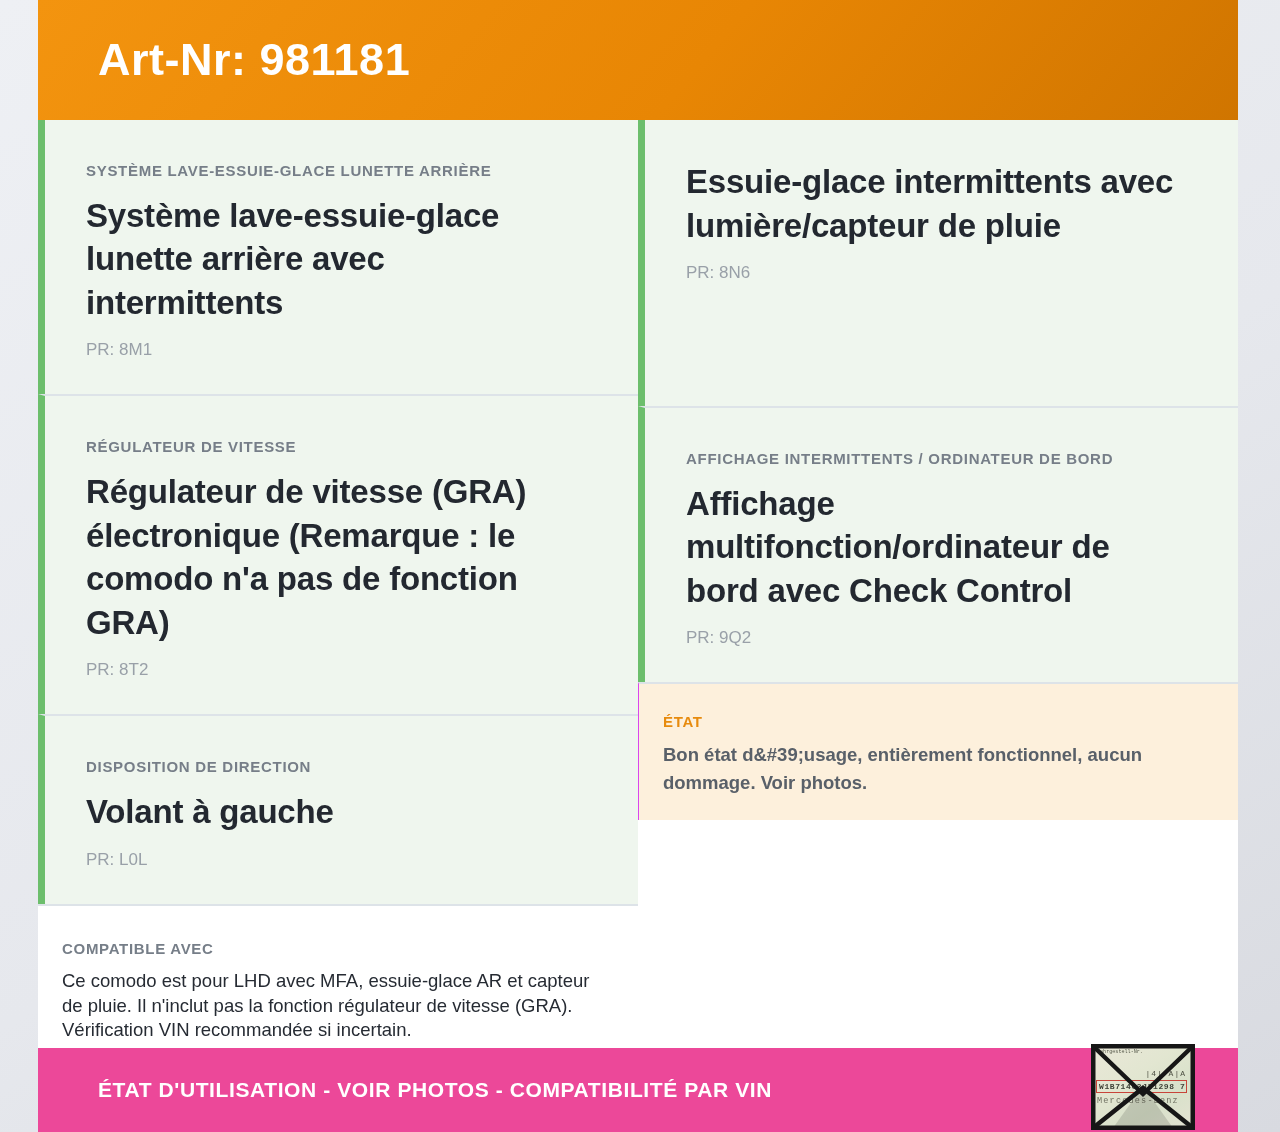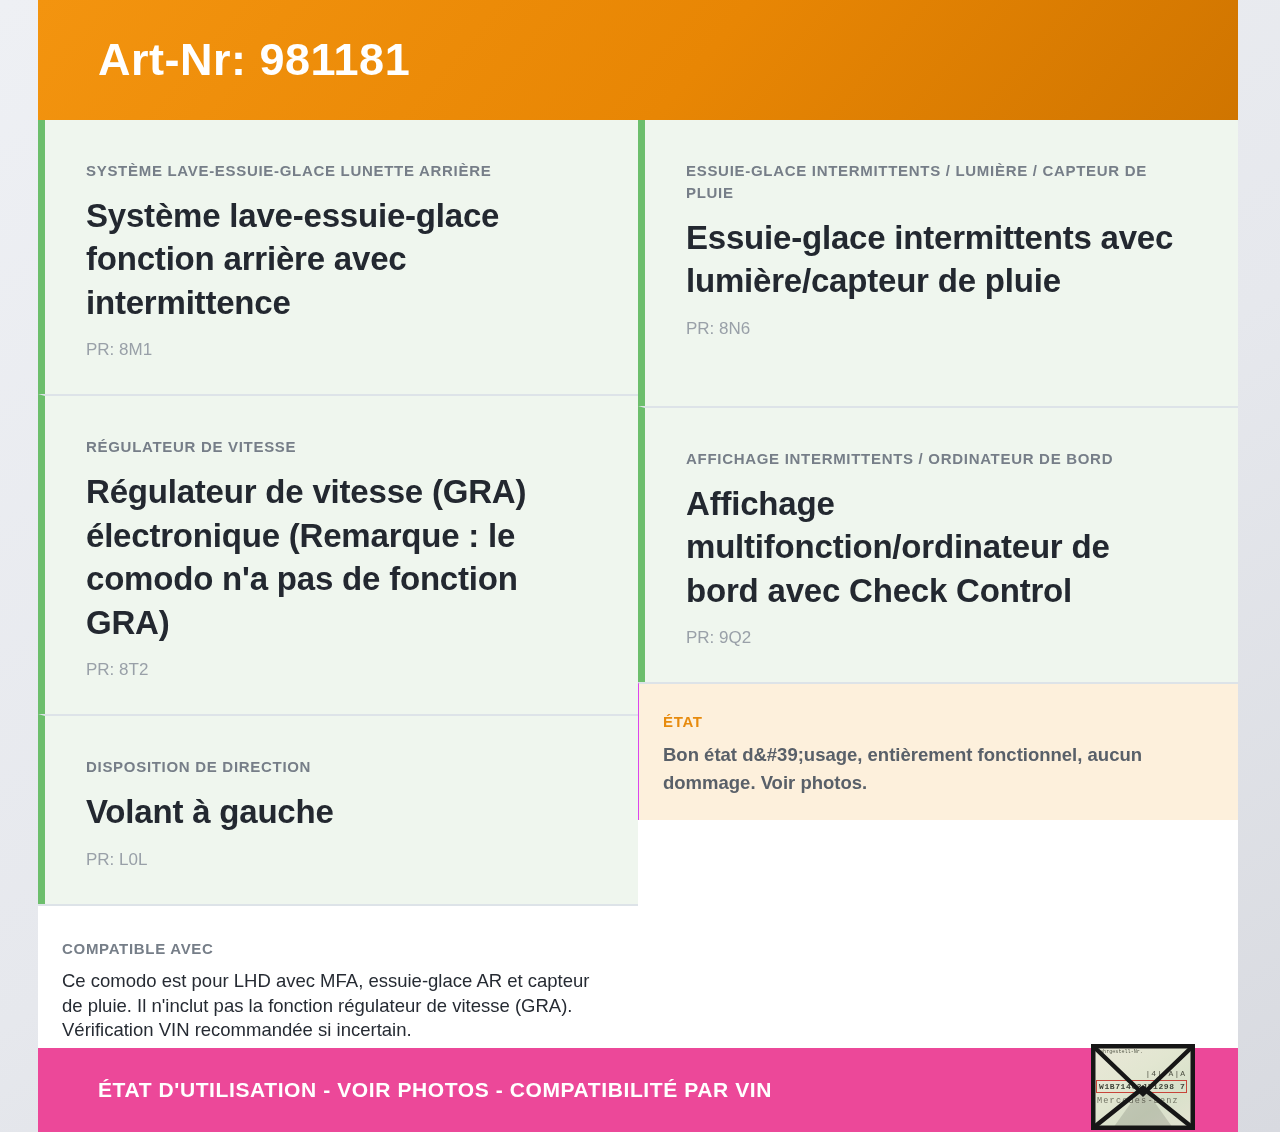--- a/index.html
+++ b/index.html
@@ -105,42 +105,41 @@
 
     <header class="banner">
       <h1>Art-Nr: 981181</h1>
     </header>
 
     <div class="columns">
 
       <div class="col">
         <section class="card" style="min-height:265px">
           <div class="label">SYSTÈME LAVE-ESSUIE-GLACE LUNETTE ARRIÈRE</div>
-          <div class="title">Système lave-essuie-glace fonction arrière avec intermittence</div>
+          <div class="title">Système lave-essuie-glace lunette arrière avec intermittents</div>
           <div class="pr">PR: 8M1</div>
         </section>
         <section class="card" style="min-height:314px">
           <div class="label">RÉGULATEUR DE VITESSE</div>
           <div class="title">Régulateur de vitesse (GRA) électronique (Remarque : le comodo n'a pas de fonction GRA)</div>
           <div class="pr">PR: 8T2</div>
         </section>
         <section class="card" style="min-height:176px">
           <div class="label">DISPOSITION DE DIRECTION</div>
           <div class="title">Volant à gauche</div>
           <div class="pr">PR: L0L</div>
         </section>
         <section class="compat">
           <div class="label">COMPATIBLE AVEC</div>
           <div class="compat-text">Ce comodo est pour LHD avec MFA, essuie-glace AR et capteur de pluie. Il n'inclut pas la fonction régulateur de vitesse (GRA). Vérification VIN recommandée si incertain.</div>
         </section>
       </div>
 
       <div class="col">
         <section class="card" style="min-height:286px">
-          <div class="label">ESSUIE-GLACE INTERMITTENTS / LUMIÈRE / CAPTEUR DE PLUIE</div>
           <div class="title">Essuie-glace intermittents avec lumière/capteur de pluie</div>
           <div class="pr">PR: 8N6</div>
         </section>
         <section class="card" style="min-height:263px">
           <div class="label">AFFICHAGE INTERMITTENTS / ORDINATEUR DE BORD</div>
           <div class="title">Affichage multifonction/ordinateur de bord avec Check Control</div>
           <div class="pr">PR: 9Q2</div>
         </section>
         <section class="cond-card">
           <div class="label">ÉTAT</div>

